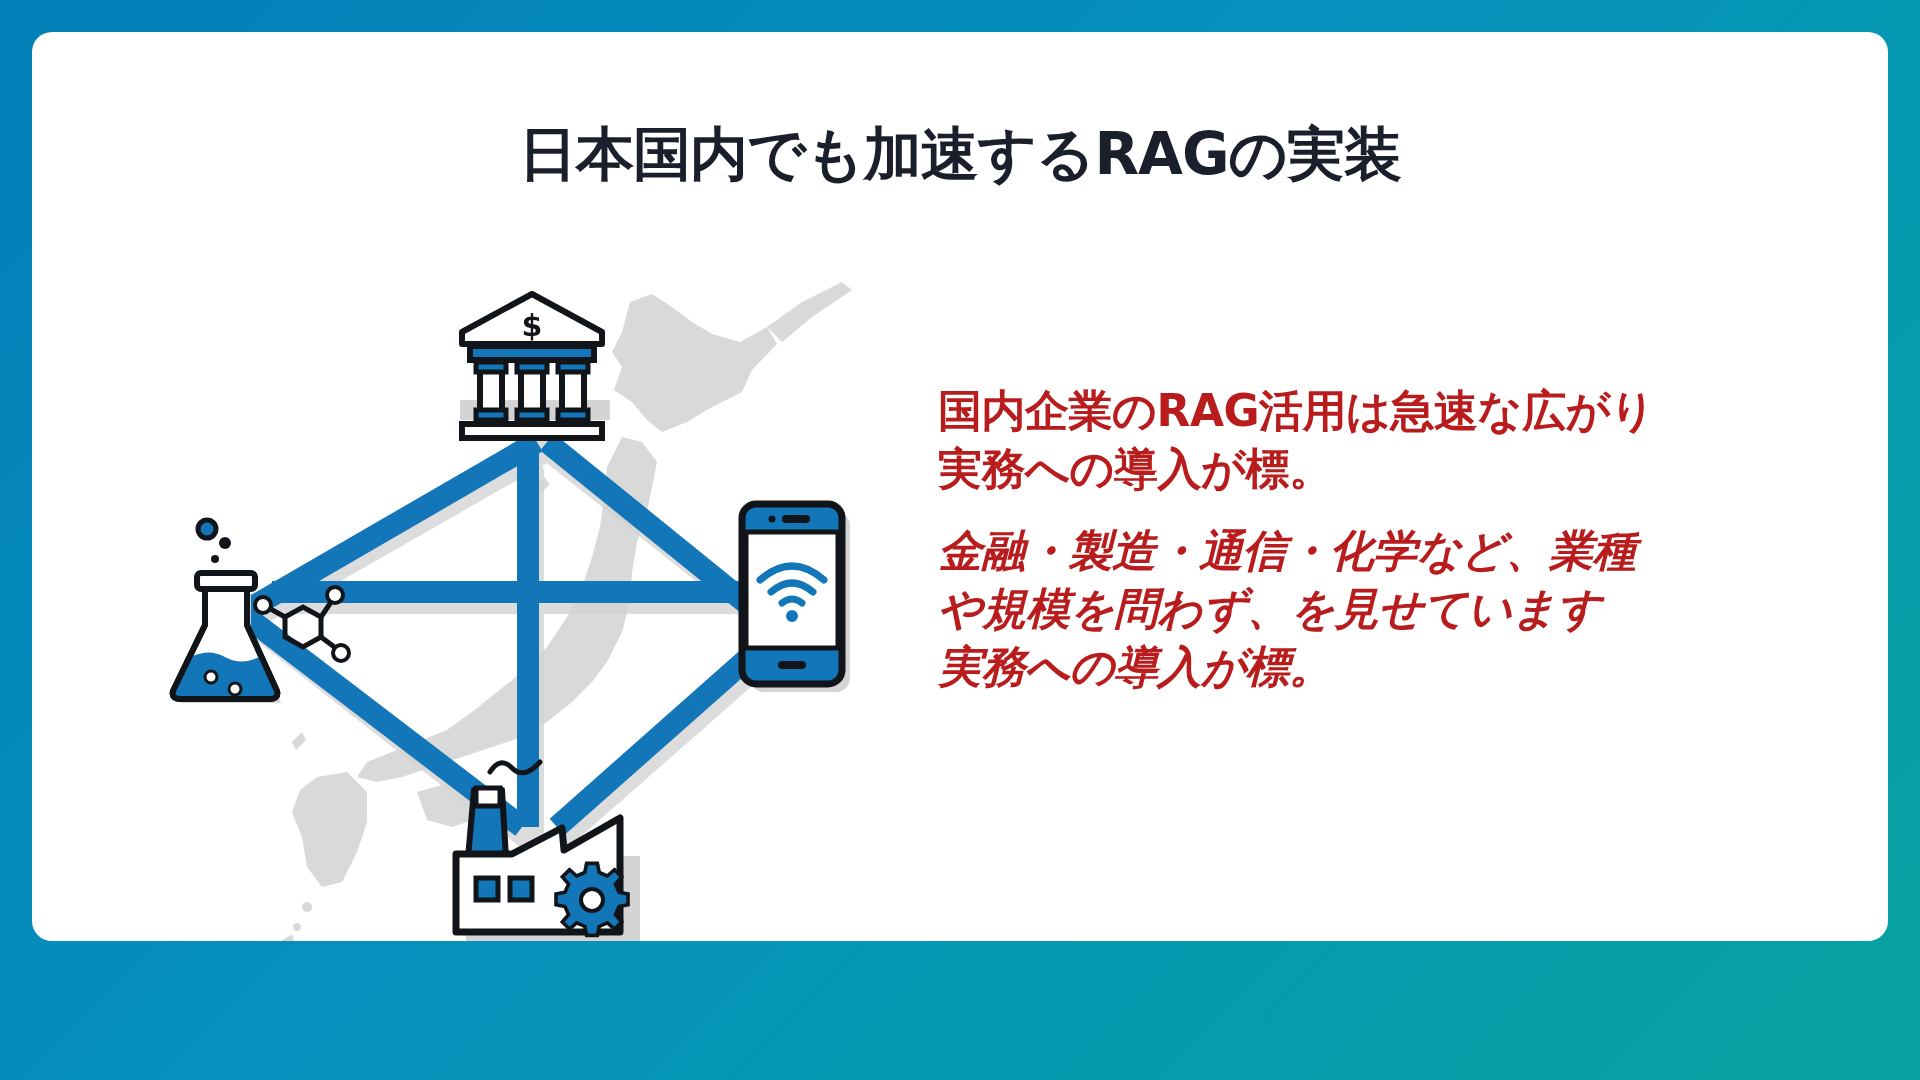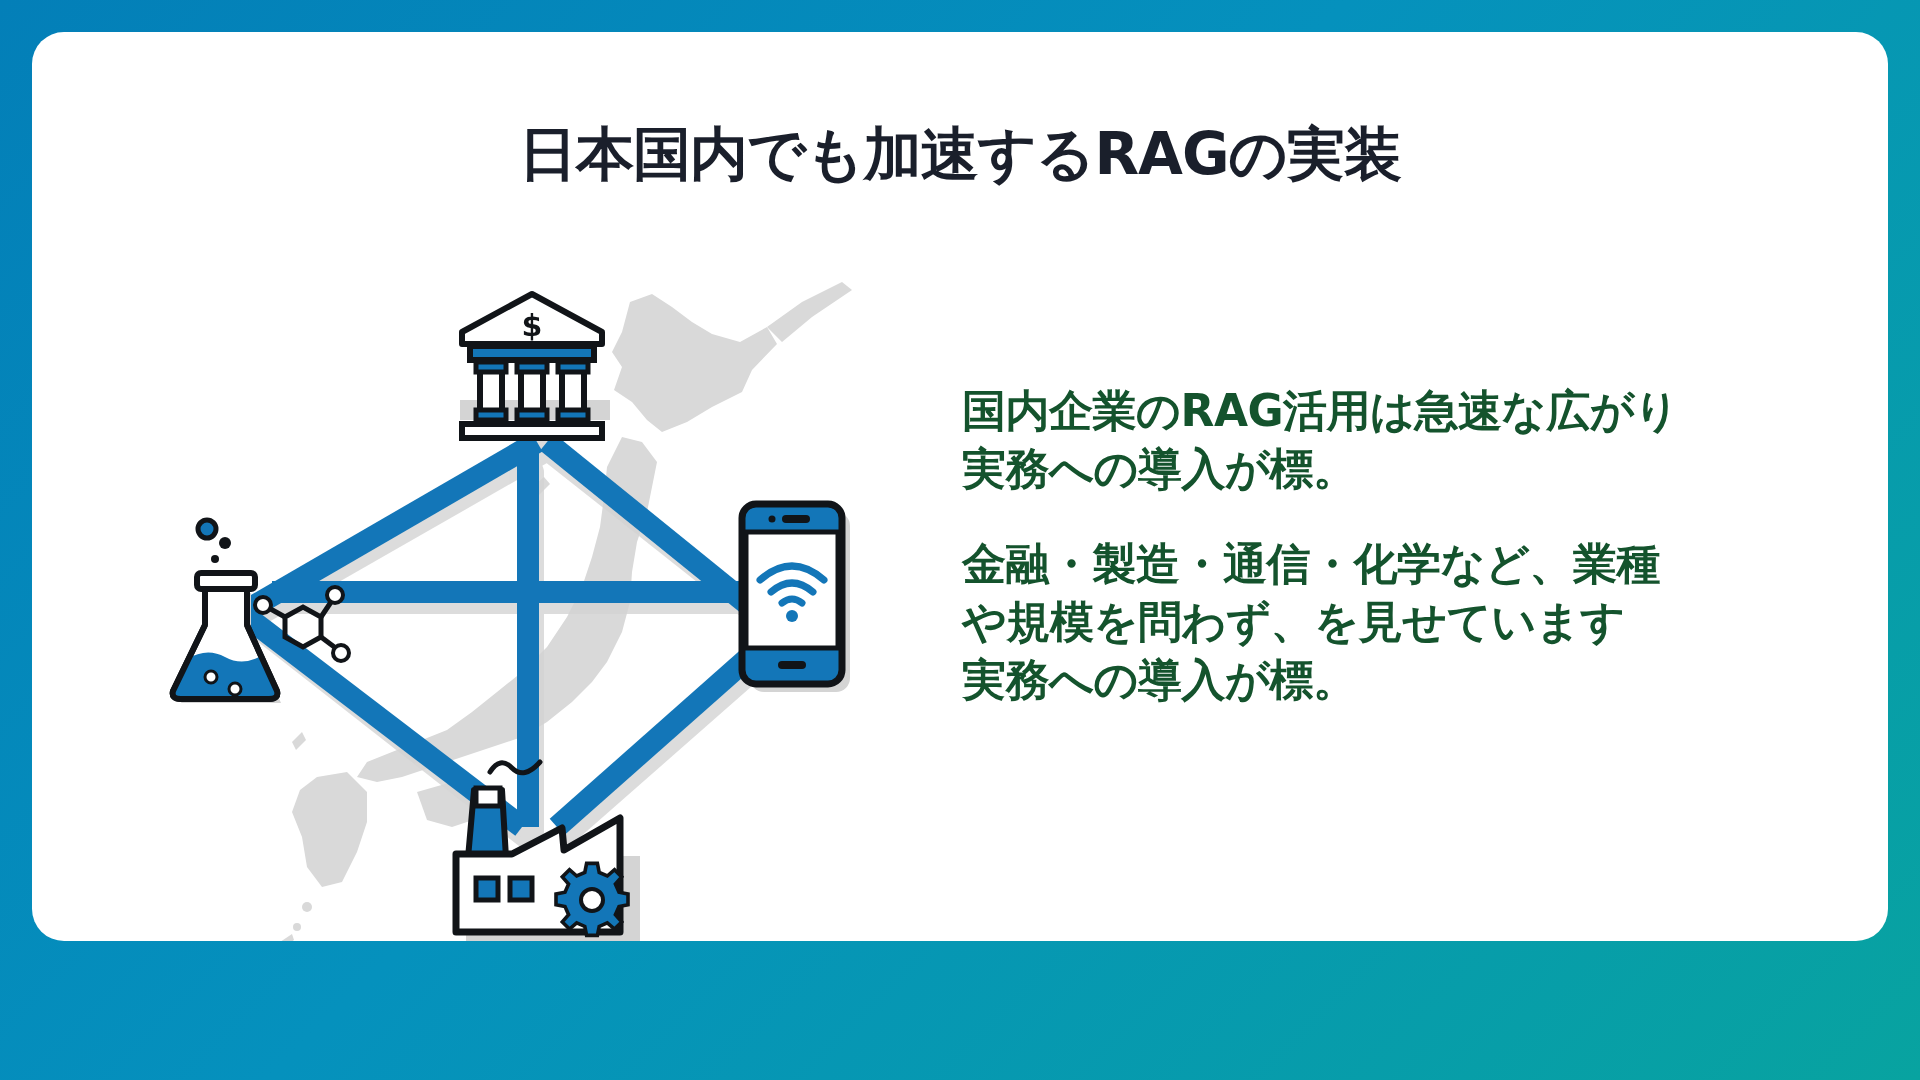--- a/index.html
+++ b/index.html
@@ -14,21 +14,21 @@
     font-family: "DejaVu Sans", "Liberation Sans", sans-serif;
     position: relative;
   }
   .card {
     position: absolute;
     left: 32px;
     top: 32px;
     width: 1856px;
     height: 909px;
     background: #ffffff;
-    border-radius: 32px;
+    border-radius: 20px;
     overflow: hidden;
   }
   .title {
     position: absolute;
     left: 0;
     top: 82px;
     width: 1856px;
     text-align: center;
     font-size: 58px;
     font-weight: bold;
@@ -44,34 +44,35 @@
     width: 760px;
     height: 720px;
   }
   .illustration svg {
     width: 760px;
     height: 720px;
     display: block;
   }
   .body-text {
     position: absolute;
-    left: 930px;
+    left: 906px;
     top: 350px;
     width: 800px;
-    color: #14532d;
+    color: #b91c1c;
     font-weight: bold;
     font-size: 44px;
     line-height: 58px;
     letter-spacing: -0.5px;
   }
   .body-text p {
     margin: 0;
   }
   .body-text .para + .para {
-    margin-top: 37px;
+    margin-top: 24px;
+    font-style: italic;
   }
   .line {
     display: block;
     white-space: nowrap;
   }
 </style>
 </head>
 <body>
 
 <div class="card">

